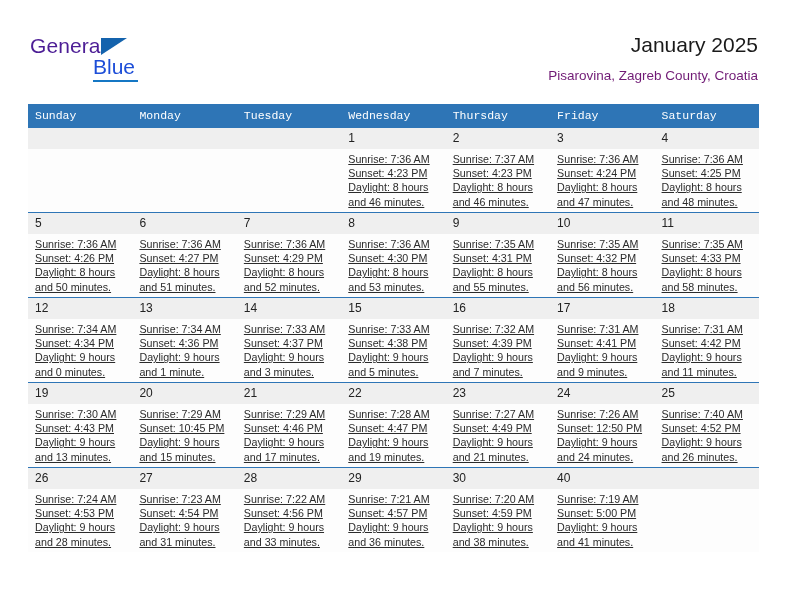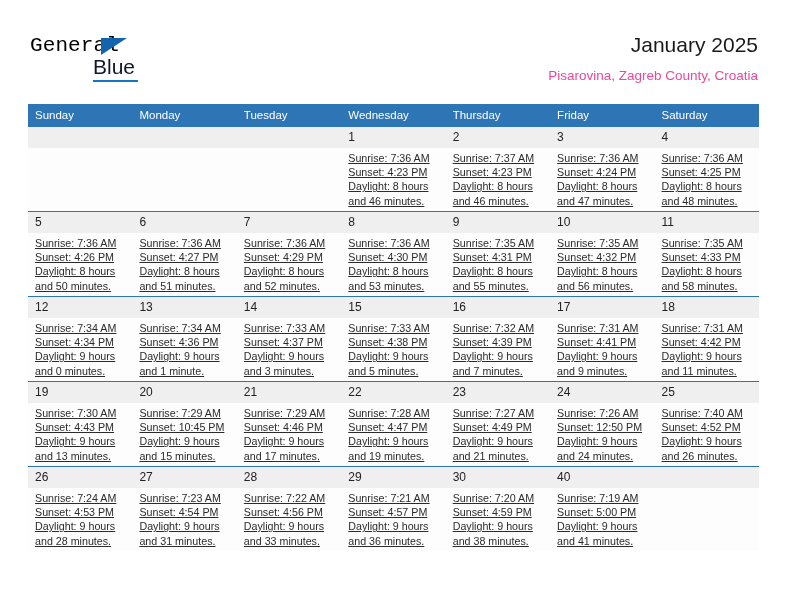--- a/index.html
+++ b/index.html
@@ -37,38 +37,38 @@
     top: 6px;
     width: 190px;
     height: 52px;
   }
   .brand-general {
     position: absolute;
     left: 0;
     top: 0;
     font-size: 21px;
     letter-spacing: 0.1px;
-    color: #000000;
-    font-family: Liberation Mono, monospace;
+    color: #4c1d95;
+    font-family: Liberation Sans, sans-serif;
   }
   .brand-triangle {
     position: absolute;
     left: 71px;
     top: 4px;
     width: 0;
     height: 0;
     border-left: 26px solid #1463ad;
     border-bottom: 17px solid transparent;
   }
   .brand-blue {
     position: absolute;
     left: 63px;
     top: 21px;
     font-size: 21px;
-    color: #0f172a;
+    color: #1d4ed8;
     font-family: "Liberation Sans", sans-serif;
   }
   .brand-underline {
     position: absolute;
     left: 63px;
     top: 46px;
     width: 45px;
     height: 2px;
     background: #1577c4;
   }
@@ -80,21 +80,21 @@
     text-align: right;
   }
   .cal-title {
     font-size: 21px;
     color: #1a1a1a;
     line-height: 34px;
     white-space: nowrap;
   }
   .cal-subtitle {
     font-size: 13.5px;
-    color: #ec4899;
+    color: #701a75;
     line-height: 20px;
     margin-top: 4px;
     white-space: nowrap;
   }
 
   
   .calendar {
     position: absolute;
     left: 28px;
     top: 104px;
@@ -105,20 +105,21 @@
 
   .calendar th {
     background: #2e75b6;
     color: #ffffff;
     font-size: 11.5px;
     font-weight: normal;
     text-align: left;
     padding: 5px 0 5px 7px;
     height: 11px;
     border: none;
+    font-family: Liberation Mono, monospace;
   }
 
   .calendar td {
     vertical-align: top;
     padding: 0;
     border: none;
     border-top: 1.6px solid #2e75b6;
     background: #fdfdfd;
     height: 84px;
     width: 104.43px;

